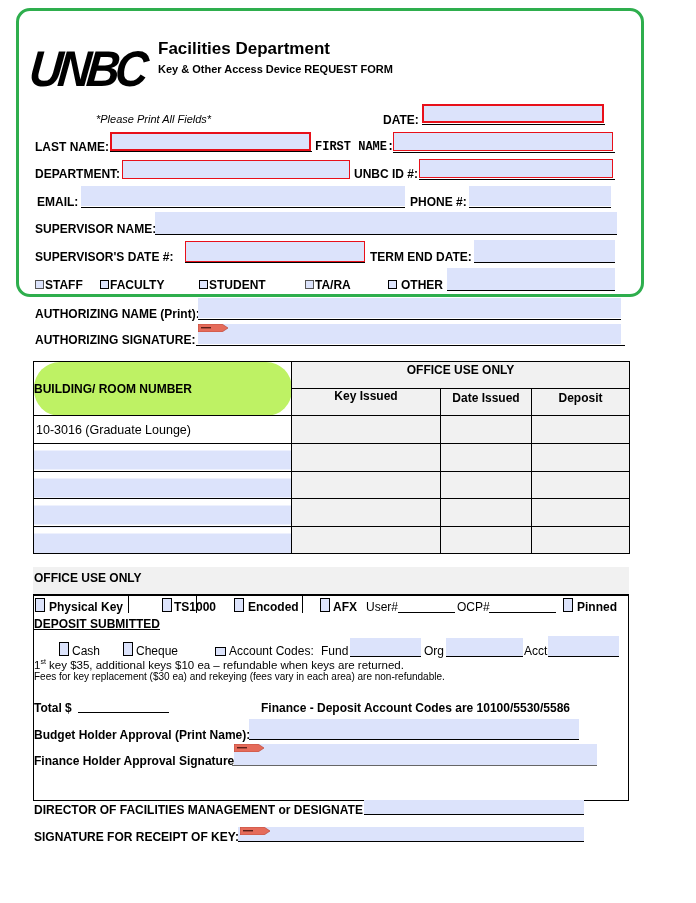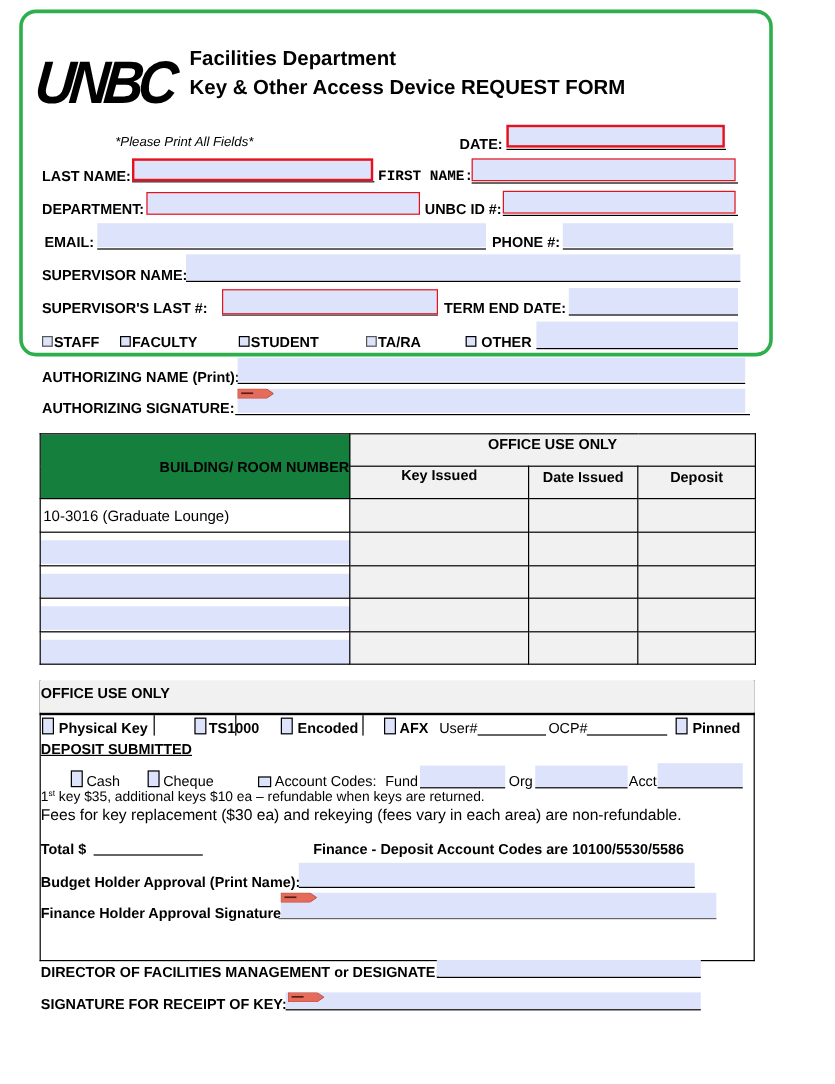--- a/index.html
+++ b/index.html
@@ -6,21 +6,21 @@
   body{width:696px;height:903px;position:relative;overflow:hidden;font-family:"Liberation Sans",sans-serif;color:#000;}
   .abs{position:absolute;}
   .lbl{position:absolute;font-weight:bold;font-size:12px;white-space:nowrap;line-height:14px;}
   .fld{position:absolute;background:#dce3fb;box-sizing:border-box;}
   .fld.req{border:1.5px solid #e8101a;}
   .fld.req2{border:2px solid #e8101a;}
   .uline{position:absolute;height:1px;background:#000;}
   .green-box{position:absolute;left:16px;top:8px;width:628px;height:289px;border:3px solid #2eae4d;border-radius:14px;box-sizing:border-box;}
   .logo{position:absolute;left:32px;top:44px;font-family:"Liberation Sans",sans-serif;font-weight:900;font-style:italic;font-size:50px;letter-spacing:-5px;transform:scaleX(0.92) skewX(-6deg);transform-origin:left top;line-height:50px;}
   .title1{position:absolute;left:158px;top:39px;font-weight:bold;font-size:17px;}
-  .title2{position:absolute;left:158px;top:63px;font-weight:bold;font-size:17px;}
+  .title2{position:absolute;left:158px;top:63px;font-weight:bold;font-size:11px;}
   .hint{position:absolute;left:96px;top:113px;font-style:italic;font-size:11px;}
   .cb{position:absolute;width:9px;height:9px;box-sizing:border-box;border:1.5px solid #000;background:#dce3fb;}
   .cb.lite{border:1px solid #555;}
   .cb2{position:absolute;width:10px;height:14px;box-sizing:border-box;border:1.5px solid #000;background:#dce3fb;}
   .sign-tag{position:absolute;width:30px;height:8px;}
   .tbl{position:absolute;left:33px;top:361px;width:596px;border-collapse:collapse;table-layout:fixed;}
   .tbl td{border:1.5px solid #000;font-size:12px;padding:0;}
   .office-box{position:absolute;left:33px;top:567px;width:596px;height:234px;border-left:1.5px solid #000;border-right:1.5px solid #000;border-bottom:1.5px solid #000;box-sizing:border-box;}
   .txt{position:absolute;font-size:12px;white-space:nowrap;}
   .footer{position:absolute;left:40px;top:856px;width:620px;text-align:center;font-style:italic;font-size:10.5px;line-height:12px;}
@@ -55,21 +55,21 @@
 <div class="fld" style="left:81px;top:186px;width:324px;height:20px;"></div>
 <div class="uline" style="left:81px;top:207px;width:324px;"></div>
 <div class="lbl" style="left:410px;top:195px;">PHONE #:</div>
 <div class="fld" style="left:469px;top:186px;width:142px;height:20px;"></div>
 <div class="uline" style="left:469px;top:207px;width:142px;"></div>
 
 <div class="lbl" style="left:35px;top:222px;">SUPERVISOR NAME:</div>
 <div class="fld" style="left:155px;top:212px;width:462px;height:22px;"></div>
 <div class="uline" style="left:155px;top:234px;width:462px;"></div>
 
-<div class="lbl" style="left:35px;top:250px;">SUPERVISOR'S LAST #:</div>
+<div class="lbl" style="left:35px;top:250px;">SUPERVISOR'S DATE #:</div>
 <div class="uline" style="left:185px;top:262px;width:180px;"></div>
 <div class="fld req" style="left:185px;top:241px;width:180px;height:21px;"></div>
 <div class="lbl" style="left:370px;top:250px;">TERM END DATE:</div>
 <div class="fld" style="left:474px;top:240px;width:141px;height:22px;"></div>
 <div class="uline" style="left:474px;top:262px;width:141px;"></div>
 
 <div class="cb lite" style="left:35px;top:280px;"></div>
 <div class="lbl" style="left:45px;top:278px;">STAFF</div>
 <div class="cb" style="left:100px;top:280px;"></div>
 <div class="lbl" style="left:110px;top:278px;">FACULTY</div>
@@ -95,21 +95,21 @@
 
 <table class="tbl">
   <colgroup>
       <col style="width:258px">
       <col style="width:149px">
       <col style="width:91px">
       <col style="width:98px">
     </colgroup>
   <tbody>
       <tr style="height:27px;">
-    <td rowspan="2" style="background:#15803d;text-align:right;font-weight:bold;">BUILDING/ ROOM NUMBER</td>
+    <td rowspan="2" style="background:#bef264;text-align:left;font-weight:bold;border-radius:26px;">BUILDING/ ROOM NUMBER</td>
     <td colspan="3" style="background:#f1f1f1;text-align:center;font-weight:bold;vertical-align:top;padding-top:1px;">OFFICE USE ONLY</td>
   </tr>
   <tr style="height:27px;">
     <td style="background:#f1f1f1;text-align:center;font-weight:bold;vertical-align:top;padding-top:0;">Key Issued</td>
     <td style="background:#f1f1f1;text-align:center;font-weight:bold;vertical-align:top;padding-top:2px;">Date Issued</td>
     <td style="background:#f1f1f1;text-align:center;font-weight:bold;vertical-align:top;padding-top:2px;">Deposit</td>
   </tr>
   <tr style="height:28px;">
     <td style="background:#fff;padding-left:2px;font-size:12.5px;">10-3016 (Graduate Lounge)</td>
     <td style="background:#f1f1f1;"></td>
@@ -178,21 +178,21 @@
 <div class="fld" style="left:350px;top:638px;width:71px;height:18px;"></div>
 <div class="uline" style="left:350px;top:656px;width:71px;"></div>
 <div class="txt" style="left:424px;top:644px;">Org</div>
 <div class="fld" style="left:446px;top:638px;width:77px;height:18px;"></div>
 <div class="uline" style="left:446px;top:656px;width:77px;"></div>
 <div class="txt" style="left:524px;top:644px;">Acct</div>
 <div class="fld" style="left:548px;top:636px;width:71px;height:20px;"></div>
 <div class="uline" style="left:548px;top:656px;width:71px;"></div>
 
 <div class="txt" style="left:34px;top:658px;font-size:11.5px;"><span>1</span><sup style="font-size:7px;">st</sup><span> key $35, additional keys $10 ea – refundable when keys are returned.</span></div>
-<div class="txt" style="left:34px;top:671px;font-size:13px;">Fees for key replacement ($30 ea) and rekeying (fees vary in each area) are non-refundable.</div>
+<div class="txt" style="left:34px;top:671px;font-size:10px;">Fees for key replacement ($30 ea) and rekeying (fees vary in each area) are non-refundable.</div>
 
 <div class="lbl" style="left:34px;top:701px;">Total  $</div>
 <div class="uline" style="left:78px;top:712px;width:91px;"></div>
 <div class="txt" style="left:261px;top:701px;"><b>Finance - Deposit Account Codes are 10100/5530/5586</b></div>
 
 <div class="lbl" style="left:34px;top:728px;">Budget Holder Approval (Print Name):</div>
 <div class="fld" style="left:249px;top:719px;width:330px;height:20px;"></div>
 <div class="uline" style="left:249px;top:739px;width:330px;"></div>
 <div class="lbl" style="left:34px;top:754px;">Finance Holder Approval Signature:</div>
 <div class="fld" style="left:234px;top:744px;width:363px;height:21px;"></div>

